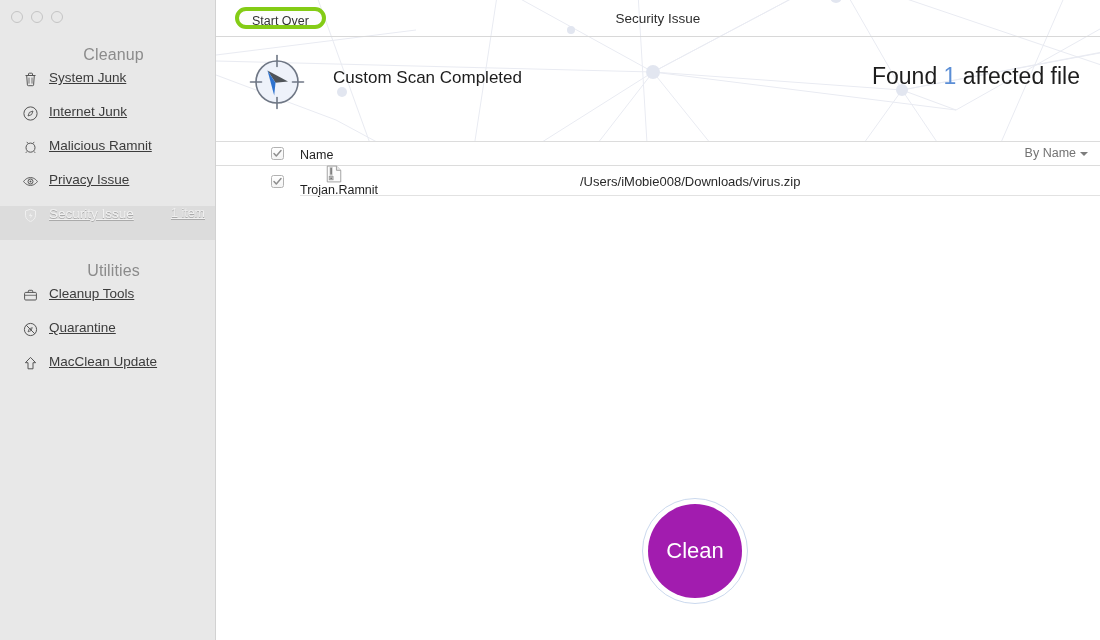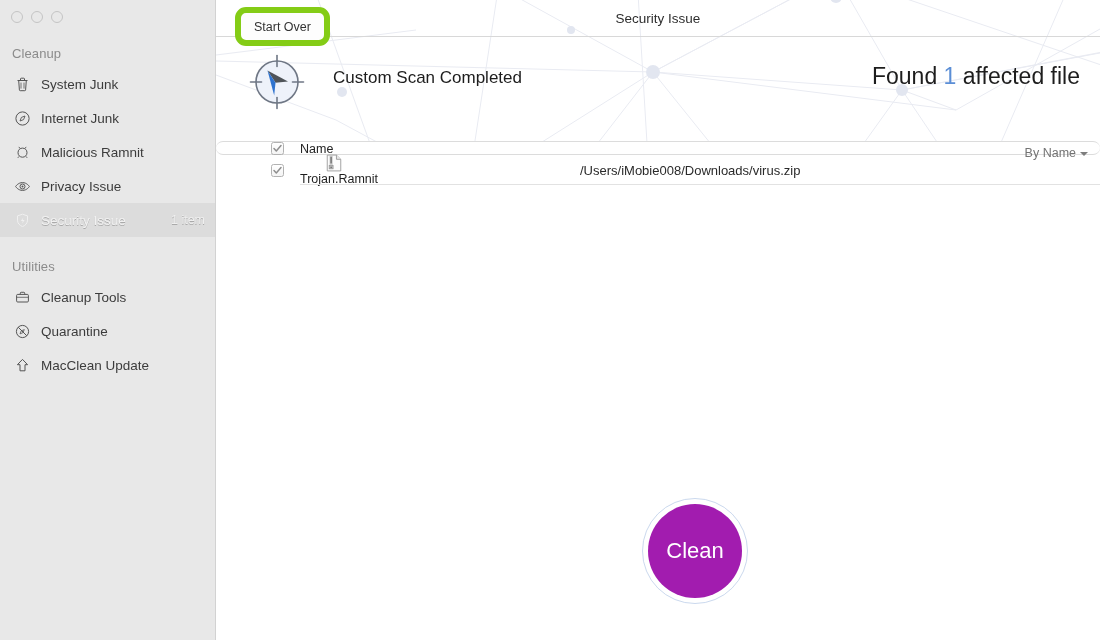--- a/index.html
+++ b/index.html
@@ -28,35 +28,37 @@
     padding: 11px 0 0 11px;
     height: 36px;
   }
   .tl-dot {
     width: 12px; height: 12px; border-radius: 50%;
     background: #e8e8e8;
     border: 1px solid #c4c4c4;
   }
 
   .sb-group-title {
-    font-size: 13px;
+    font-size: 16px;
     color: #8b8b8b;
     padding: 10px 0 6px 12px;
     letter-spacing: .1px;
+    text-align: center;
   }
   #utilities-title { padding-top: 22px; }
 
   .sb-item {
     height: 34px;
-    display: flex; align-items: center;
-    padding: 0 10px 0 13px;
+    display: flex; align-items: flex-start;
+    padding: 0 10px 0 21px;
     color: #3c3c3c;
     font-size: 13.5px;
     cursor: default;
     position: relative;
+    text-decoration: underline;
   }
   .sb-item .sb-icon {
     width: 19px; height: 19px;
     flex: 0 0 19px;
     margin-right: 9px;
     display: flex; align-items: center; justify-content: center;
   }
   .sb-item .sb-icon svg { display: block; }
   .sb-label { flex: 1 1 auto; white-space: nowrap; }
   .sb-count { font-size: 12.5px; color: #9a9a9a; }
@@ -87,22 +89,22 @@
   
   #toolbar {
     position: relative;
     height: 37px;
     border-bottom: 1px solid #d8d8d8;
     display: flex; align-items: center;
     z-index: 2;
   }
   #start-over {
     position: absolute; left: 19px; top: 7px;
-    height: 39px; padding: 0 13px;
-    border: 6px solid #84cc16;
+    height: 22px; padding: 0 13px;
+    border: 4px solid #84cc16;
     border-radius: 11px;
     background: #fdfdfd;
     font-size: 12.5px;
     color: #333;
     font-family: "Liberation Sans", sans-serif;
     line-height: 20px;
     cursor: default;
   }
   #window-title {
     position: absolute; left: 0; right: 0;
@@ -132,27 +134,26 @@
     position: absolute; right: 20px; top: 26px;
     font-size: 23px;
     color: #1d1d1d;
     white-space: nowrap;
   }
   #found-count { color: #5b8ed6; }
 
   
   #table-head {
     position: relative;
-    height: 14px;
+    height: 25px;
     border-top: 1px solid #dcdcdc;
     border-bottom: 1px solid #dcdcdc;
     display: flex; align-items: center;
     background: #fff;
     z-index: 2;
-    border-radius: 8px;
   }
   .cell-check { width: 84px; flex: 0 0 84px; display: flex; justify-content: flex-end; padding-right: 16px; }
   .cell-name  { flex: 1 1 auto; }
 
   .chk {
     width: 13px; height: 13px;
     border: 1px solid #b2b2b2;
     border-radius: 2.5px;
     background: linear-gradient(#ffffff,#f4f4f4);
     display: flex; align-items: center; justify-content: center;

